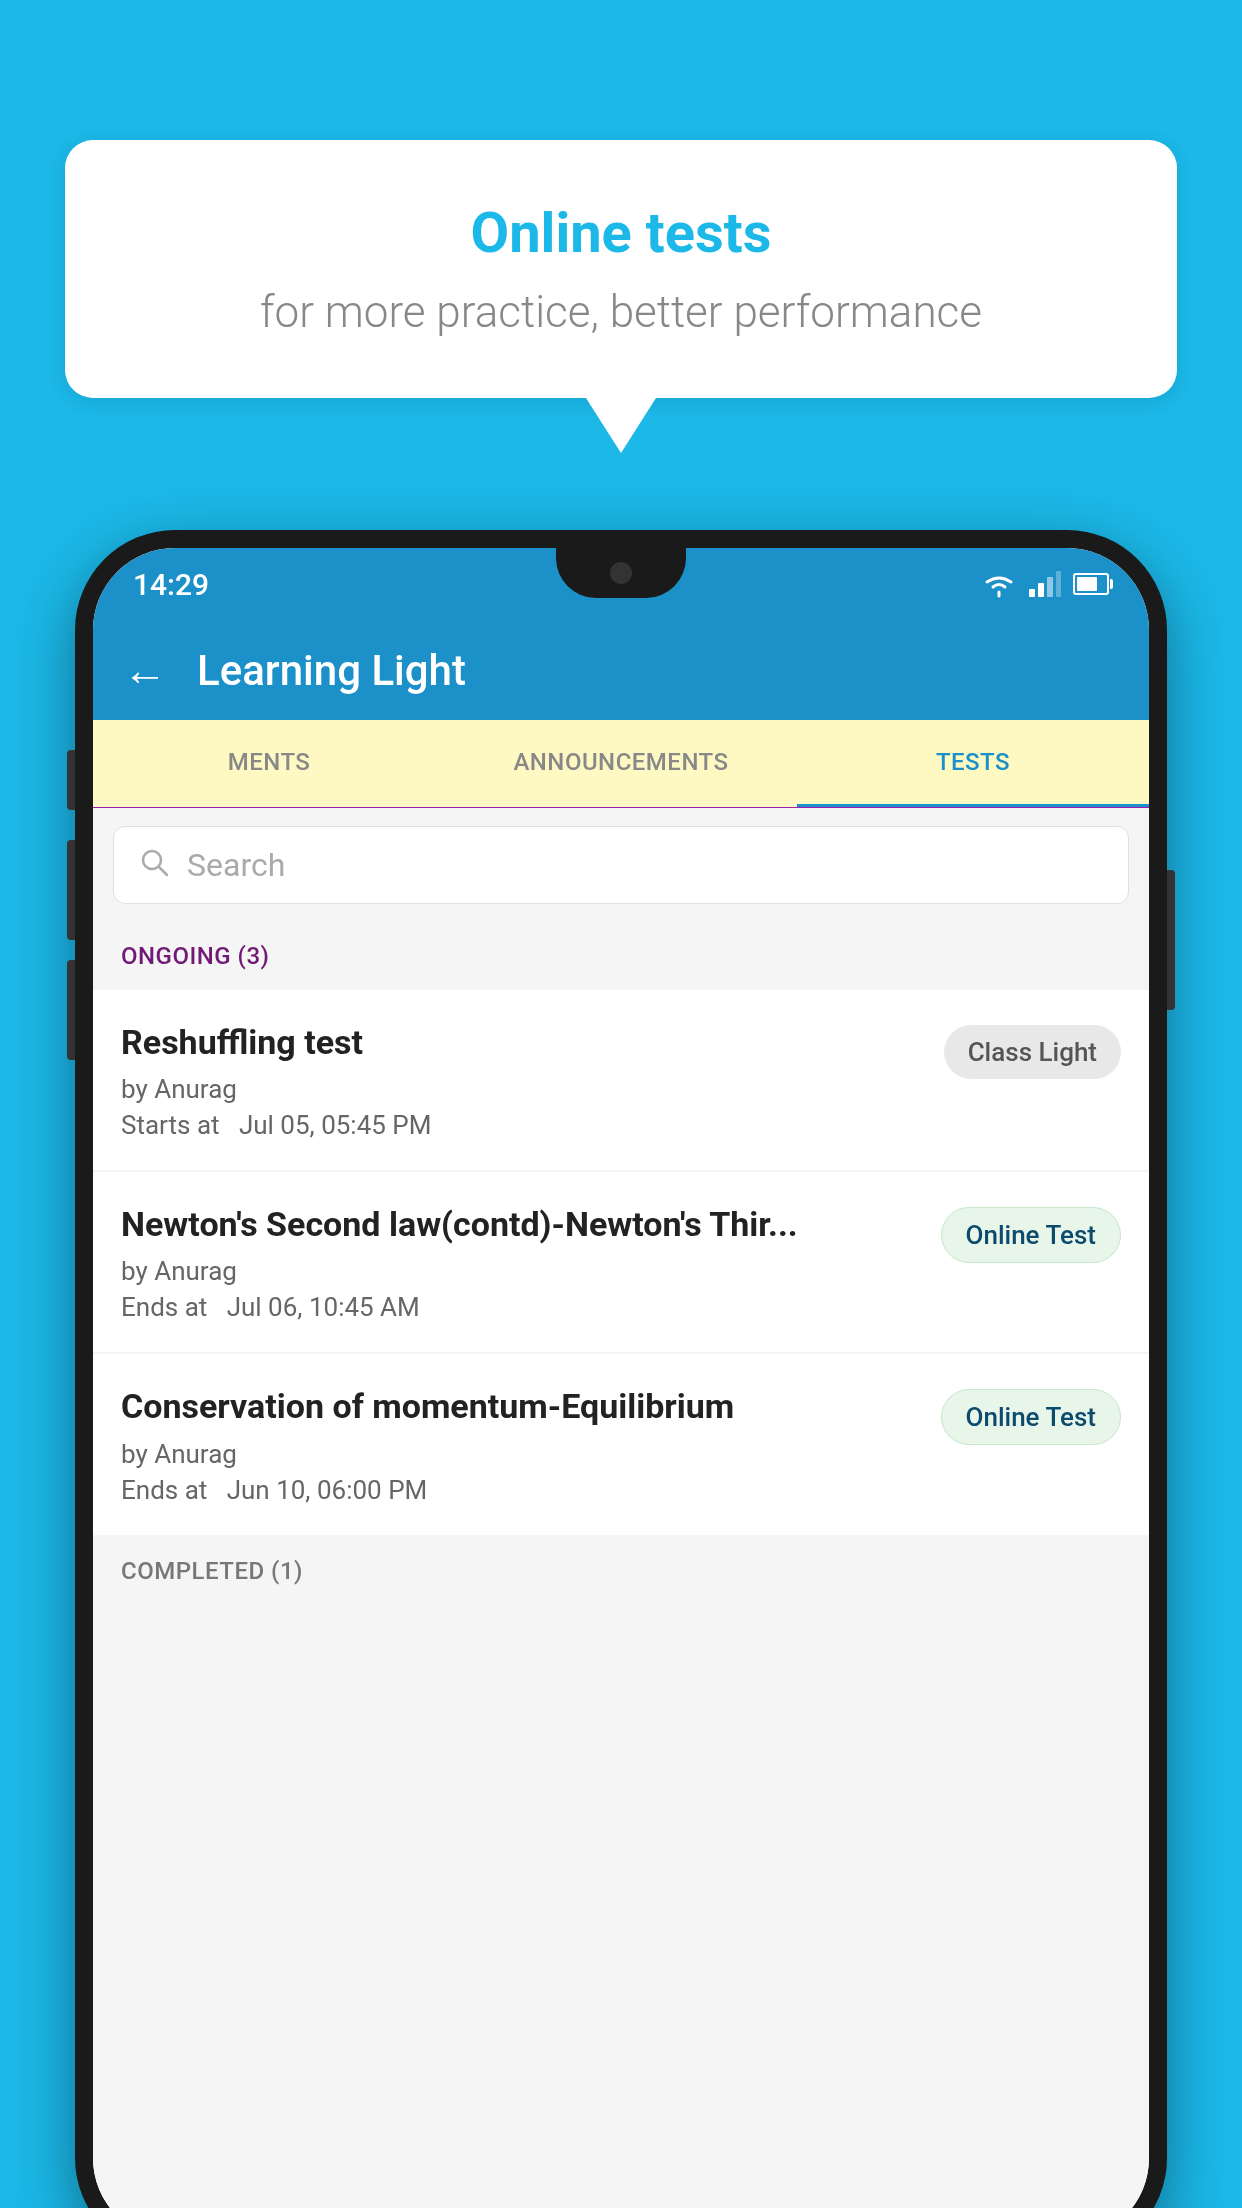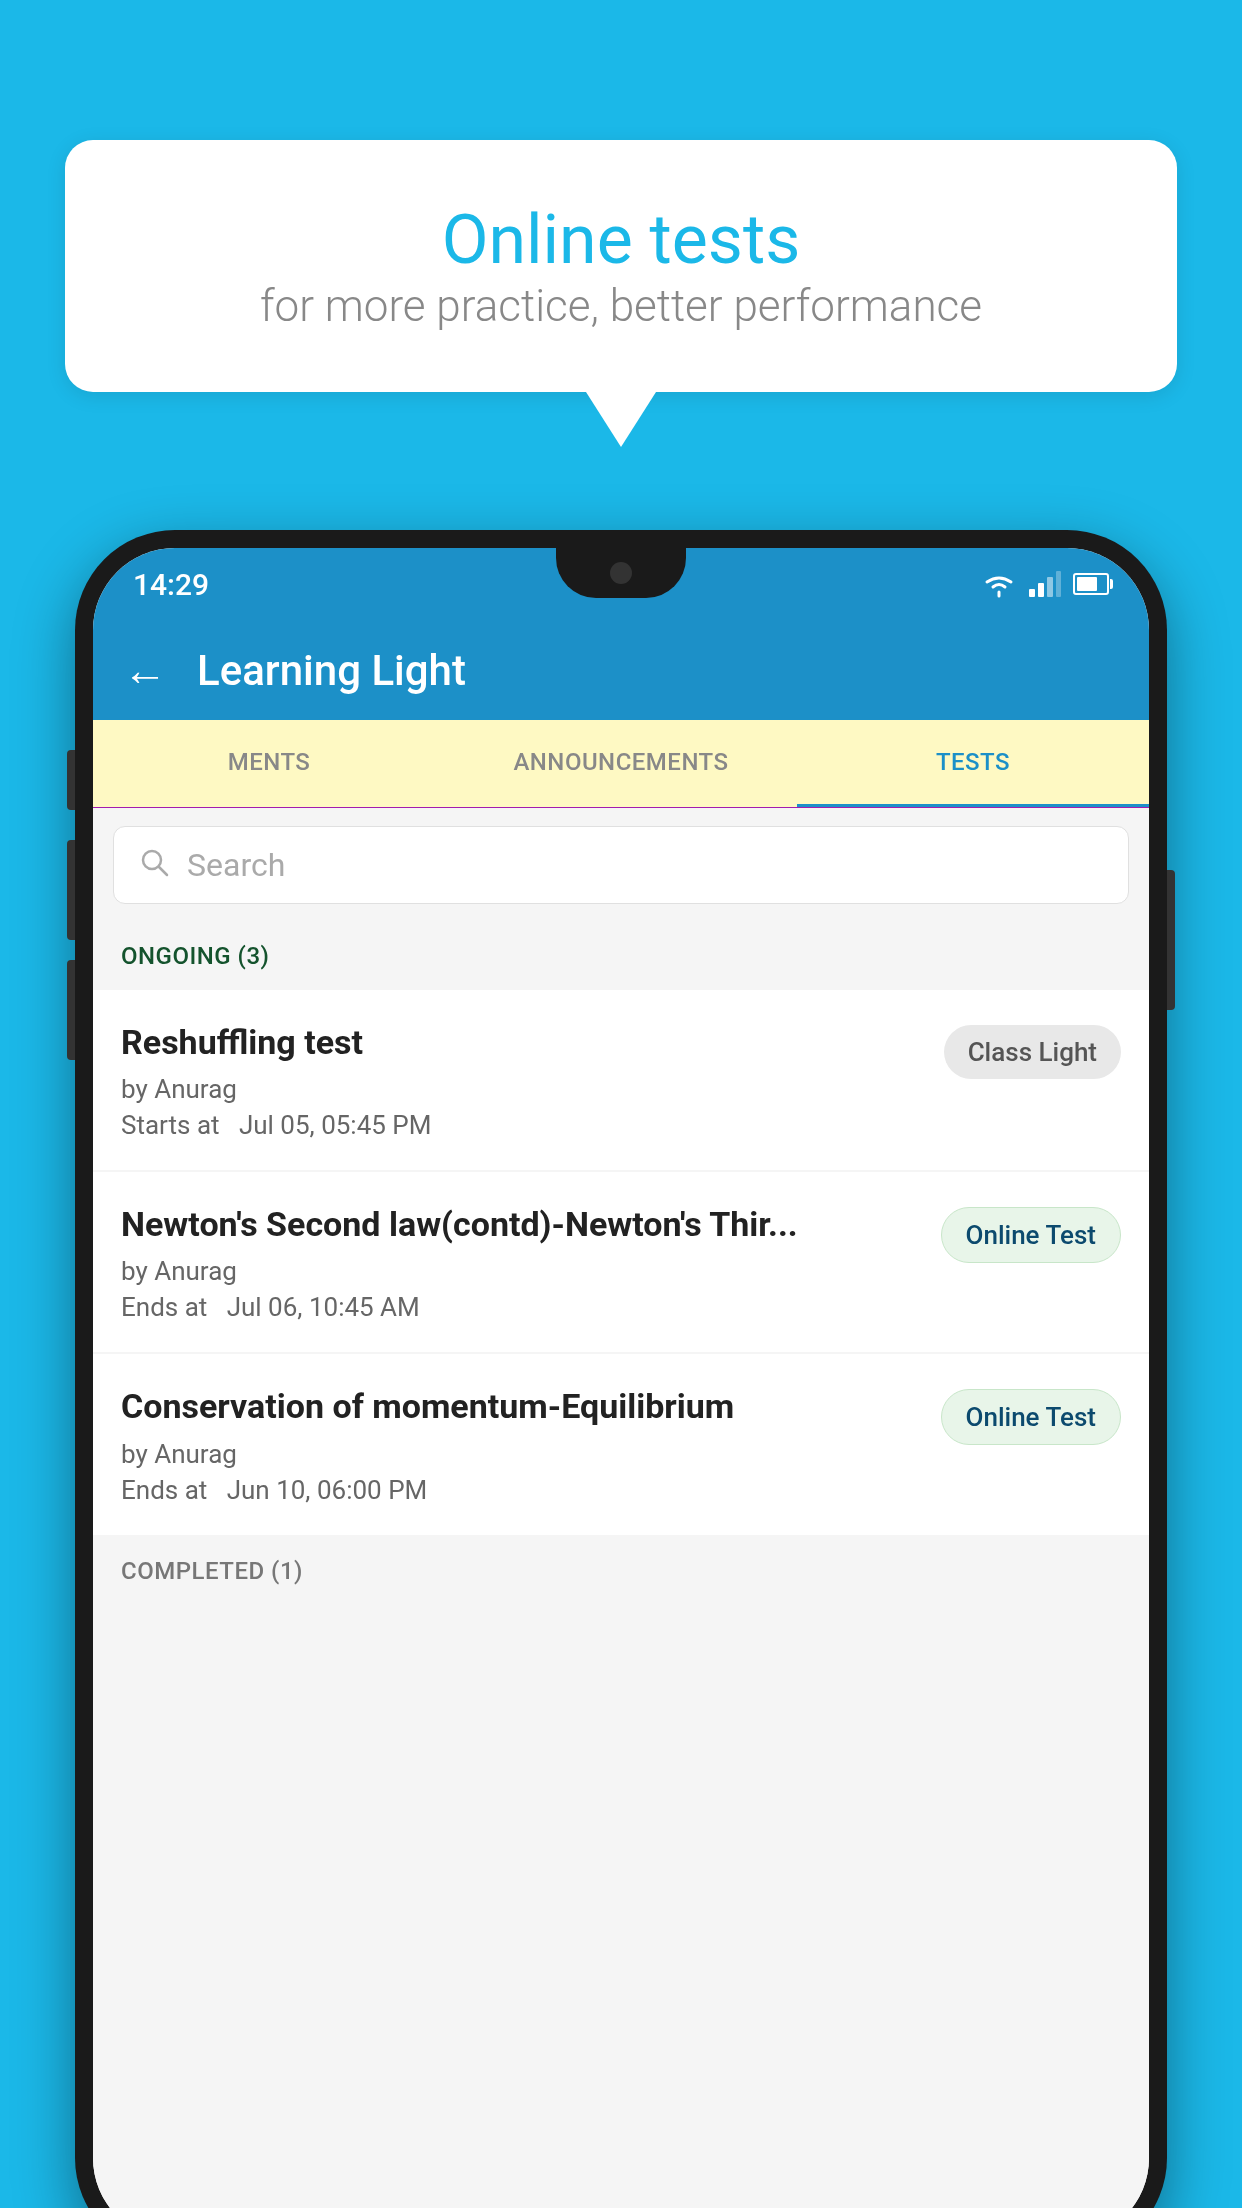--- a/index.html
+++ b/index.html
@@ -33,23 +33,24 @@
     .speech-bubble-tail {
       width: 0;
       height: 0;
       border-left: 35px solid transparent;
       border-right: 35px solid transparent;
       border-top: 55px solid white;
       margin: 0 auto;
     }
 
     .bubble-title {
-      font-size: 68px;
-      font-weight: 400;
+      font-size: 56px;
+      font-weight: 700;
       color: #1bb8e8;
+      margin-bottom: 20px;
     }
 
     .bubble-subtitle {
       font-size: 44px;
       color: #888;
       font-weight: 300;
     }
 
     
     .phone-wrapper {
@@ -223,21 +224,21 @@
     
     .list-content {
       flex: 1;
       background: #f5f5f5;
       overflow: hidden;
     }
 
     .section-header {
       padding: 20px 28px;
       font-size: 24px;
-      color: #14532d;
+      color: #701a75;
       font-weight: 500;
       letter-spacing: 0.5px;
       background: #f5f5f5;
     }
 
     .test-card {
       background: white;
       margin: 0 0 2px 0;
       padding: 30px 28px;
       display: flex;

